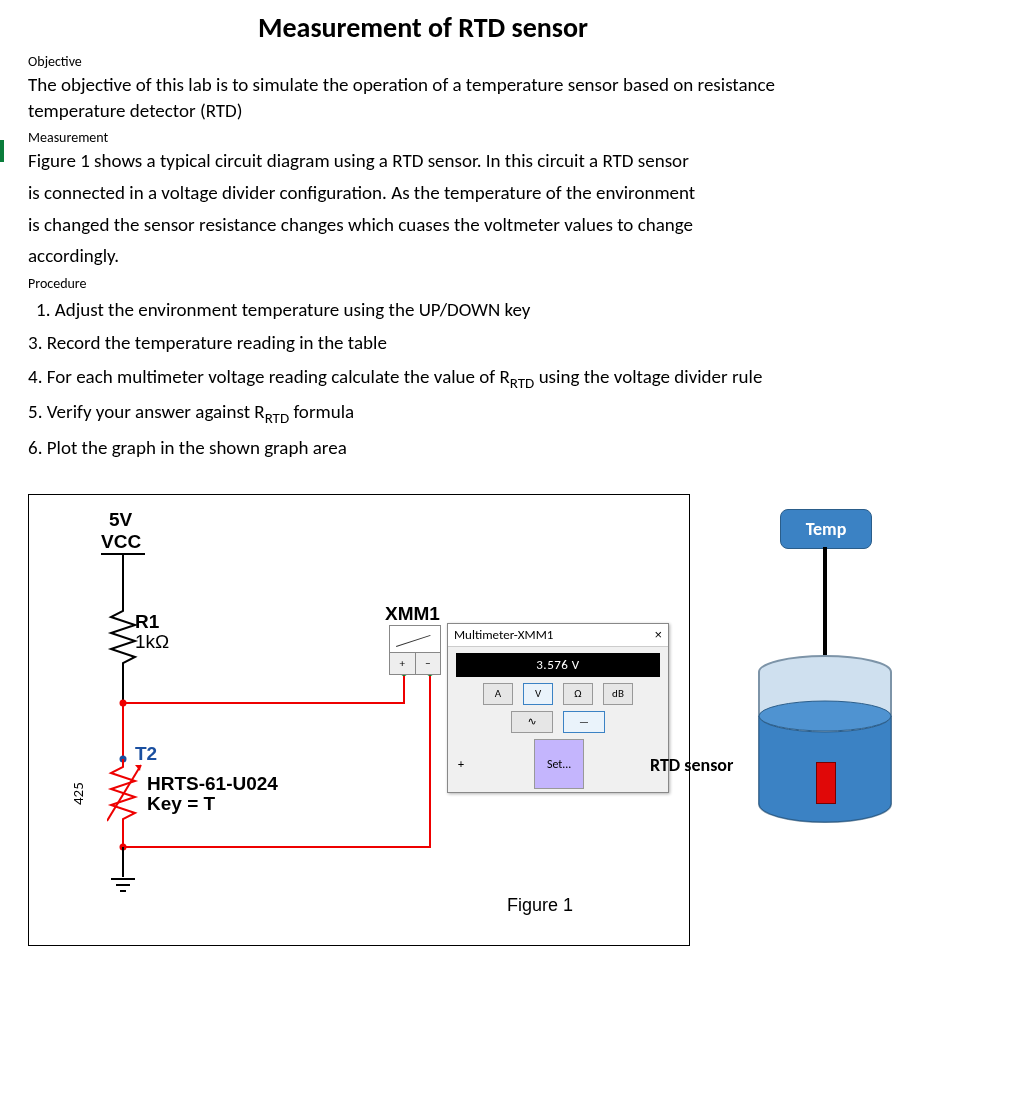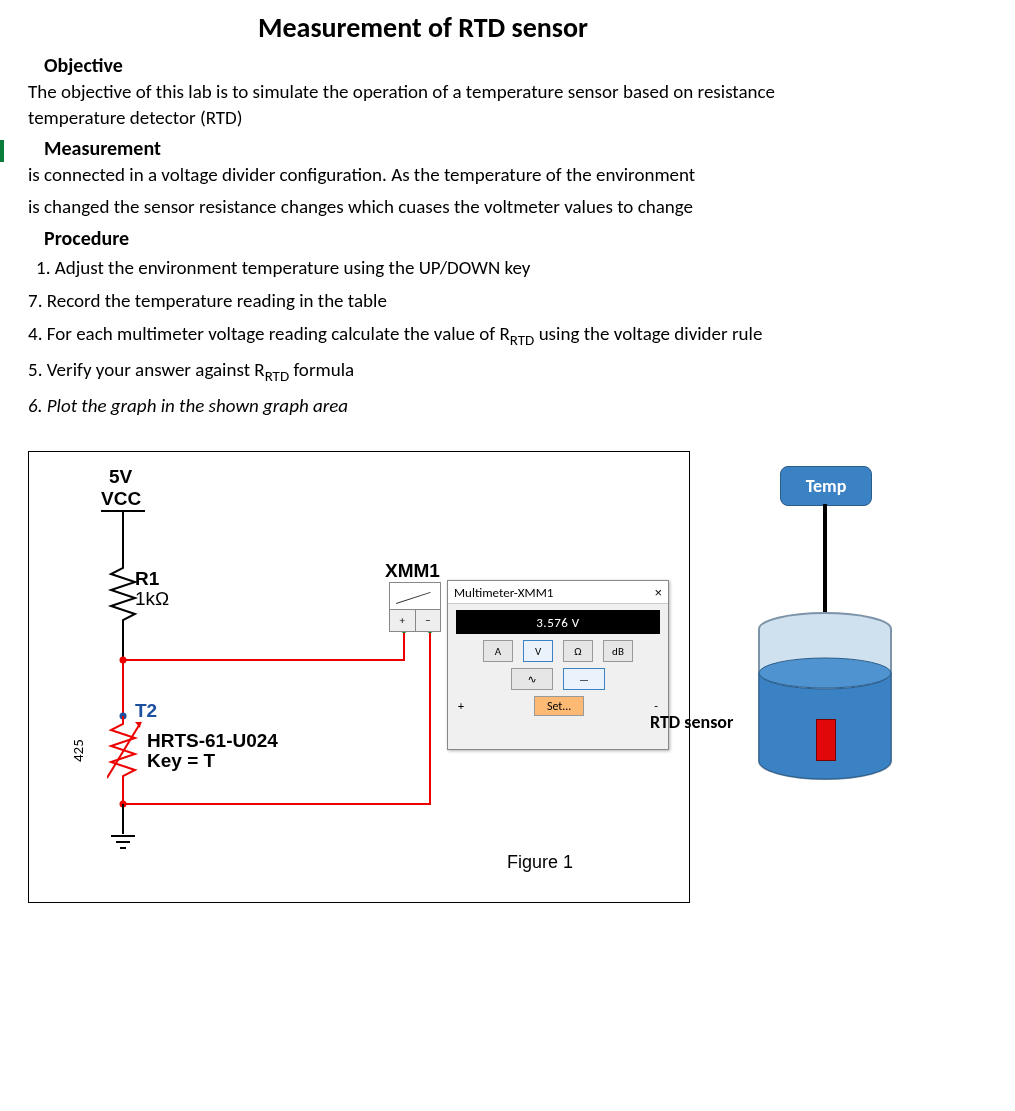--- a/index.html
+++ b/index.html
@@ -1,18 +1,18 @@
 <!DOCTYPE html>
 <html><head>
 <meta charset="utf-8">
 <style>
   html,body{margin:0;padding:0;background:#fff;font-family:Calibri,Arial,sans-serif;color:#000;}
   .page{width:836px;height:1111px;position:relative;box-sizing:border-box;padding:10px 20px 20px 28px;}
   .title{font-size:28px;font-weight:700;text-align:left;margin:0 0 8px 230px;}
-  .h{font-size:20px;font-weight:700;margin:6px 0 2px 16px;}
+  .h{font-size:14px;font-weight:400;margin:6px 0 2px 0;}
   .para{font-size:19px;line-height:1.35;margin:0 0 6px 0;}
   .list{font-size:19px;line-height:1.6;margin:2px 0 0 0;}
   .subsc{font-size:15px;vertical-align:sub;}
   .fig-row{display:flex;align-items:flex-start;margin-top:30px;}
   .circuit{width:660px;height:450px;border:1px solid #000;position:relative;background:#fff;}
   .dotgrid{position:absolute;left:0;top:0;right:0;bottom:0;
     background-image:radial-gradient(#777 0.6px,transparent 0.6px);
     background-size:14px 14px;}
   .lbl{position:absolute;font-size:19px;color:#000;font-family:Arial,sans-serif;}
   .lblb{font-weight:700;}
@@ -20,21 +20,21 @@
   .wire-blk{position:absolute;background:#000;}
   .vlabel{position:absolute;font-size:15px;transform:rotate(-90deg);transform-origin:0 0;color:#000;}
   .panel{position:absolute;background:#f0f0f0;border:1px solid #888;box-shadow:1px 1px 3px rgba(0,0,0,.3);}
   .panel-head{display:flex;align-items:center;justify-content:space-between;background:#fff;border-bottom:1px solid #ccc;height:22px;padding:0 6px;font-size:13px;}
   .close-x{font-family:Arial;cursor:default;}
   .disp{margin:6px 8px;height:24px;background:#000;color:#fff;font-size:13px;display:flex;align-items:center;justify-content:center;letter-spacing:.5px;}
   .btnrow{display:flex;gap:10px;justify-content:center;margin:6px 0;}
   .mbtn{width:28px;height:20px;background:#e6e6e6;border:1px solid #999;font-size:11px;display:flex;align-items:center;justify-content:center;}
   .mbtn.sel{border:1px solid #3b82c4;background:#eaf3fb;}
   .setrow{display:flex;align-items:center;justify-content:space-between;padding:0 10px 8px 10px;font-size:12px;}
-  .setbtn{padding:2px 12px;background:#fdba74;border:1px solid #999;font-size:12px;}
+  .setbtn{padding:17px 12px;background:#c4b5fd;border:1px solid #999;font-size:12px;}
   .tempcol{flex:1;position:relative;height:450px;font-weight:bold;}
   .tempbtn{position:absolute;left:90px;top:15px;width:90px;height:38px;background:#3b82c4;border:1px solid #2a5d8a;border-radius:8px;color:#fff;display:flex;align-items:center;justify-content:center;font-size:18px;}
   .tempstem{position:absolute;left:133px;top:53px;width:4px;height:252px;background:#000;}
   .beaker{position:absolute;left:65px;top:160px;width:140px;height:170px;}
   .rtdlabel{position:absolute;left:-40px;top:260px;font-size:18px;}
   .leftbar{position:absolute;left:0;top:0;width:8px;height:100%;}
   .greenmark{position:absolute;left:0;top:140px;width:4px;height:22px;background:#0a7d3b;}
   .xmm-thumb{position:absolute;left:360px;top:130px;width:50px;height:48px;border:1px solid #888;background:#eee;}
   .xmm-top{height:26px;border-bottom:1px solid #888;background:#fff;position:relative;}
   .xmm-needle{position:absolute;left:6px;top:20px;width:36px;height:1px;background:#333;transform:rotate(-18deg);transform-origin:0 0;}
@@ -52,30 +52,32 @@
   <div class="leftbar">
       <div class="greenmark"></div>
     </div>
 
   <div class="title">Measurement of RTD sensor</div>
 
   <div class="h">Objective</div>
   <div class="para">The objective of this lab is to simulate the operation of a temperature sensor based on resistance temperature detector (RTD)</div>
 
   <div class="h">Measurement</div>
+  <div class="para">Figure 1 shows a typical circuit diagram using a RTD sensor.  In this circuit a RTD sensor</div>
   <div class="para">is connected in a voltage divider configuration.  As the temperature of the environment</div>
   <div class="para">is changed the sensor resistance changes which cuases the voltmeter values to change</div>
+  <div class="para">accordingly.</div>
 
   <div class="h">Procedure</div>
   <div class="list" id="proc-list">
       <div style="margin: 3px 8px;">1. Adjust the environment temperature using the UP/DOWN key</div>
-      <div style="margin: 3px 0px;">7. Record the temperature reading in the table</div>
+      <div style="margin: 3px 0px;">3. Record the temperature reading in the table</div>
       <div style="margin: 3px 0px;">4. For each multimeter voltage reading calculate the value of R<span class="subsc">RTD</span> using the voltage divider rule</div>
       <div style="margin: 3px 0px;">5. Verify your answer against R<span class="subsc">RTD</span> formula</div>
-      <div style="margin: 3px 0px; font-style: italic;">6. Plot the graph in the shown graph area</div>
+      <div style="margin: 3px 0px;">6. Plot the graph in the shown graph area</div>
     </div>
 
   <div class="fig-row">
 
     <div class="circuit">
       <div class="dotgrid"></div>
 
       <div class="lbl lblb" style="left:80px;top:14px;">5V</div>
       <div class="lbl lblb" style="left:72px;top:36px;">VCC</div>
       <div class="lbl lblb" style="left:106px;top:116px;">R1</div>

